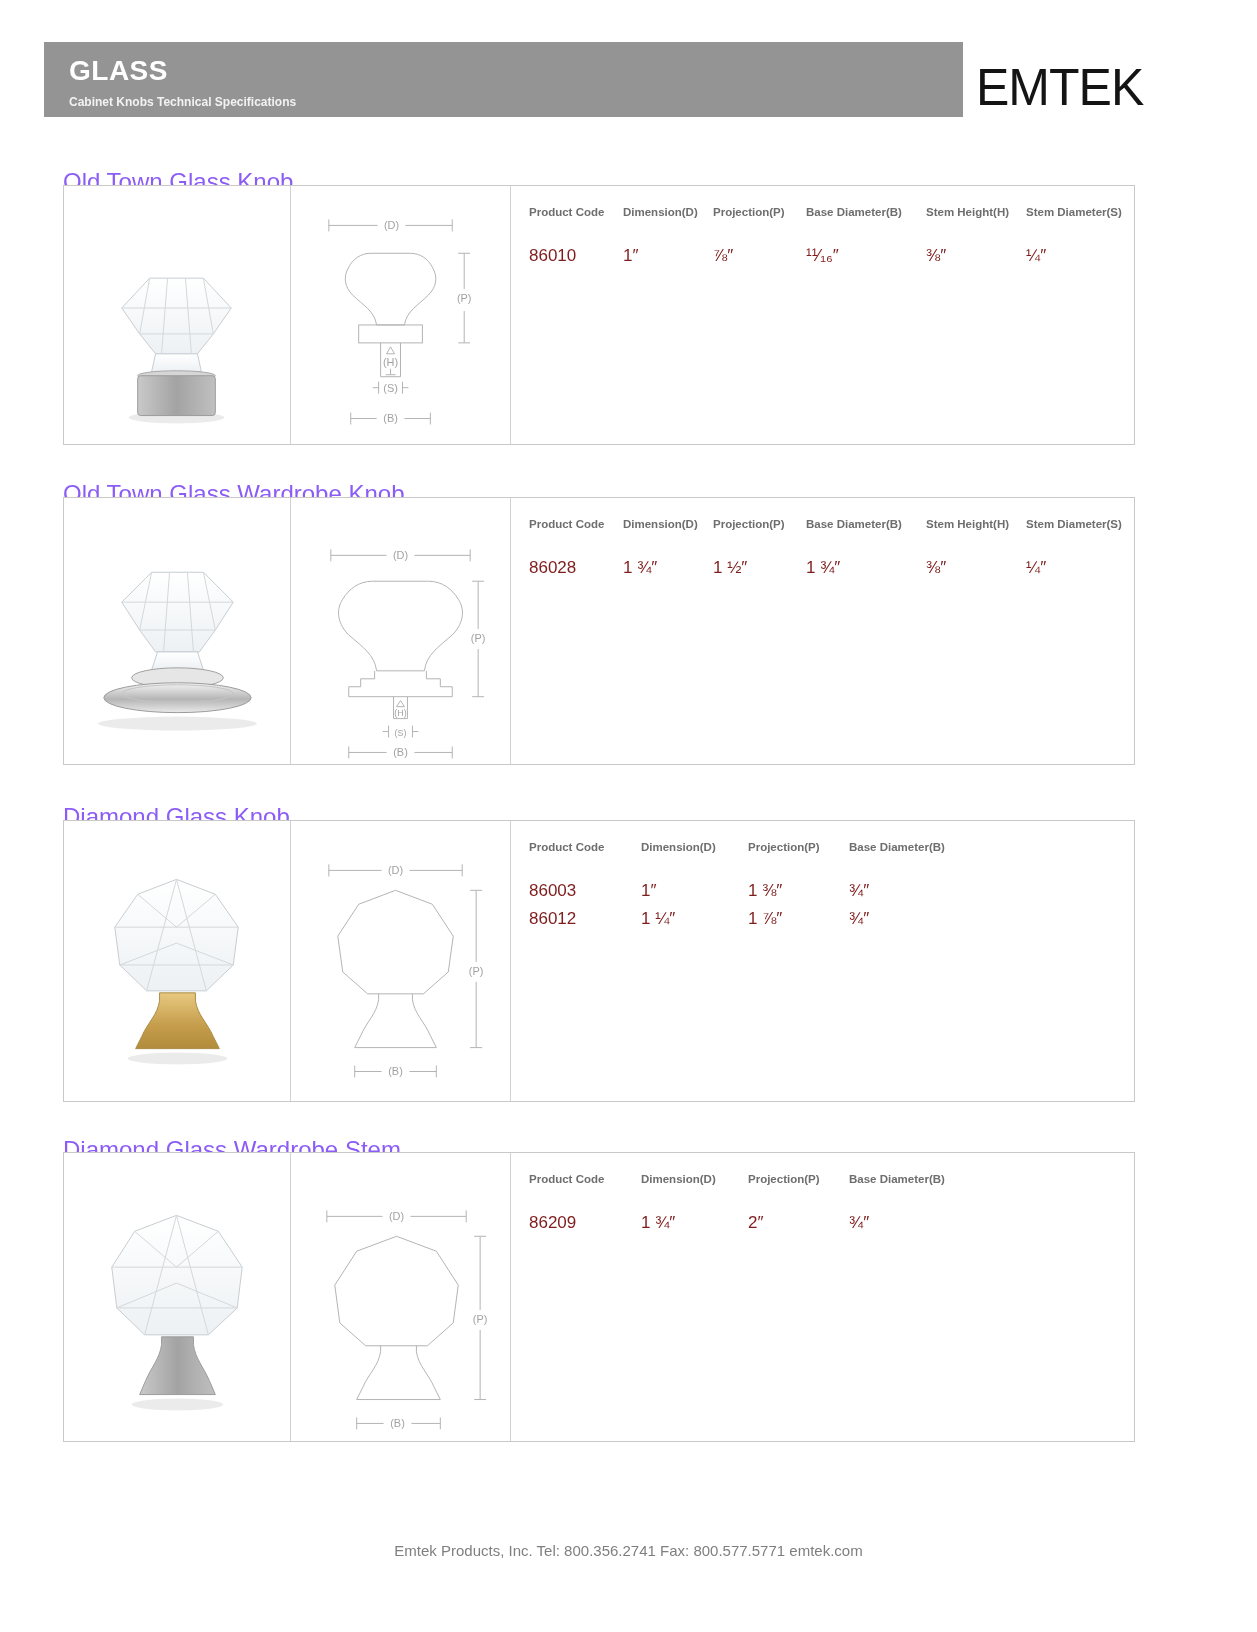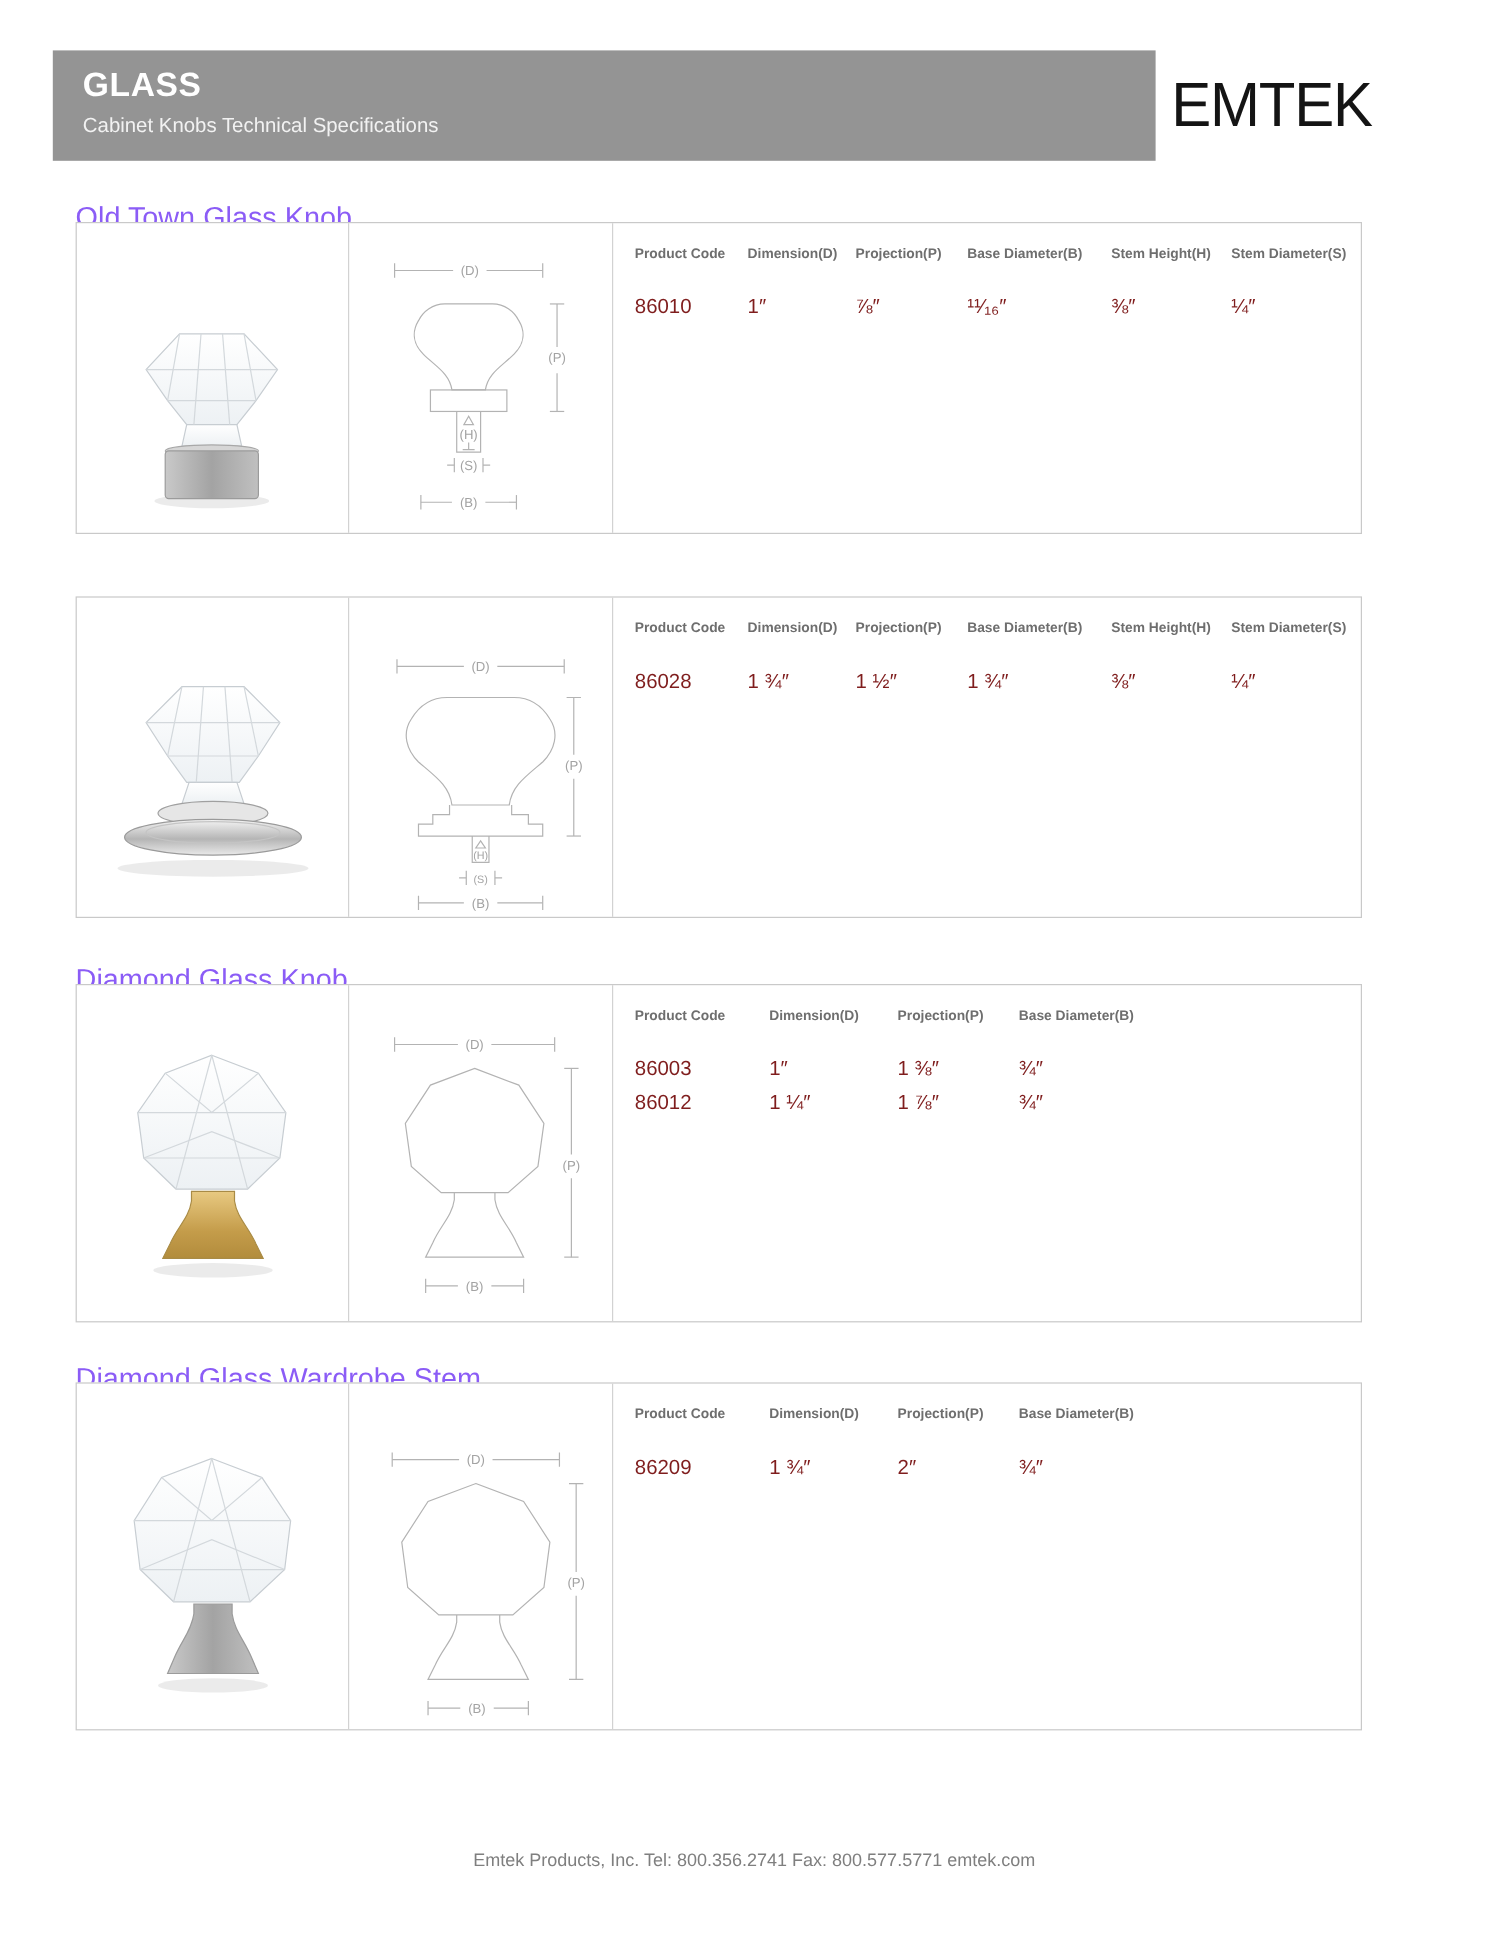--- a/index.html
+++ b/index.html
@@ -2,25 +2,25 @@
 <html><head>
 <meta charset="utf-8">
 <style>
   html,body{margin:0;padding:0;background:#e8e8e8;}
   .sheet{
     position:relative;width:1257px;height:1632px;background:#ffffff;
     font-family:"Liberation Sans","DejaVu Sans",sans-serif;margin:0 auto;overflow:hidden;
   }
   
   .header-bar{
-    position:absolute;left:44px;top:42px;width:919px;height:92px;
+    position:absolute;left:44px;top:42px;width:919px;height:75px;
     background:#949494;box-sizing:border-box;padding:14px 0 0 25px;
   }
   .doc-title{color:#ffffff;font-size:28px;font-weight:bold;letter-spacing:.5px;line-height:1.1;}
-  .doc-subtitle{color:#f2f2f2;font-size:17px;font-weight:normal;margin-top:8px;}
+  .doc-subtitle{color:#f2f2f2;font-size:12px;font-weight:bold;margin-top:8px;}
   .brand-logo{
     position:absolute;left:976px;top:58px;width:210px;
     font-size:50px;color:#141414;letter-spacing:-1px;font-weight:normal;
     transform:scaleY(1.04);
   }
   
   .section-title{position:absolute;left:63px;font-size:24px;color:#8b5cf6;font-weight:normal;}
   .spec-box{
     position:absolute;left:63px;width:1072px;box-sizing:border-box;
     border:1px solid #c9c9c9;display:flex;background:#fff;
@@ -156,20 +156,21 @@
             <td>⅞″</td>
             <td>¹¹⁄₁₆″</td>
             <td>⅜″</td>
             <td>¼″</td>
           </tr>
         </tbody>
       </table>
     </div>
   </div>
 
+  <h2 class="section-title" style="top:460px">Old Town Glass Wardrobe Knob</h2>
   <div class="spec-box" style="top:497px;height:268px">
     <div class="photo-cell">
       <svg class="ph" width="227" height="250" viewBox="0 0 227 250">
         <ellipse cx="114" cy="218" rx="80" ry="7" fill="rgba(0,0,0,0.08)" stroke="none"></ellipse>
         <polygon class="crystal" points="88,66 140,66 170,96 152,124 136,146 92,146 76,124 58,96"></polygon>
         <polygon class="crystal" points="94,146 134,146 140,164 88,164"></polygon>
         <line class="facet" x1="88" y1="66" x2="76" y2="124"></line>
         <line class="facet" x1="140" y1="66" x2="152" y2="124"></line>
         <line class="facet" x1="106" y1="66" x2="100" y2="146"></line>
         <line class="facet" x1="124" y1="66" x2="130" y2="146"></line>

